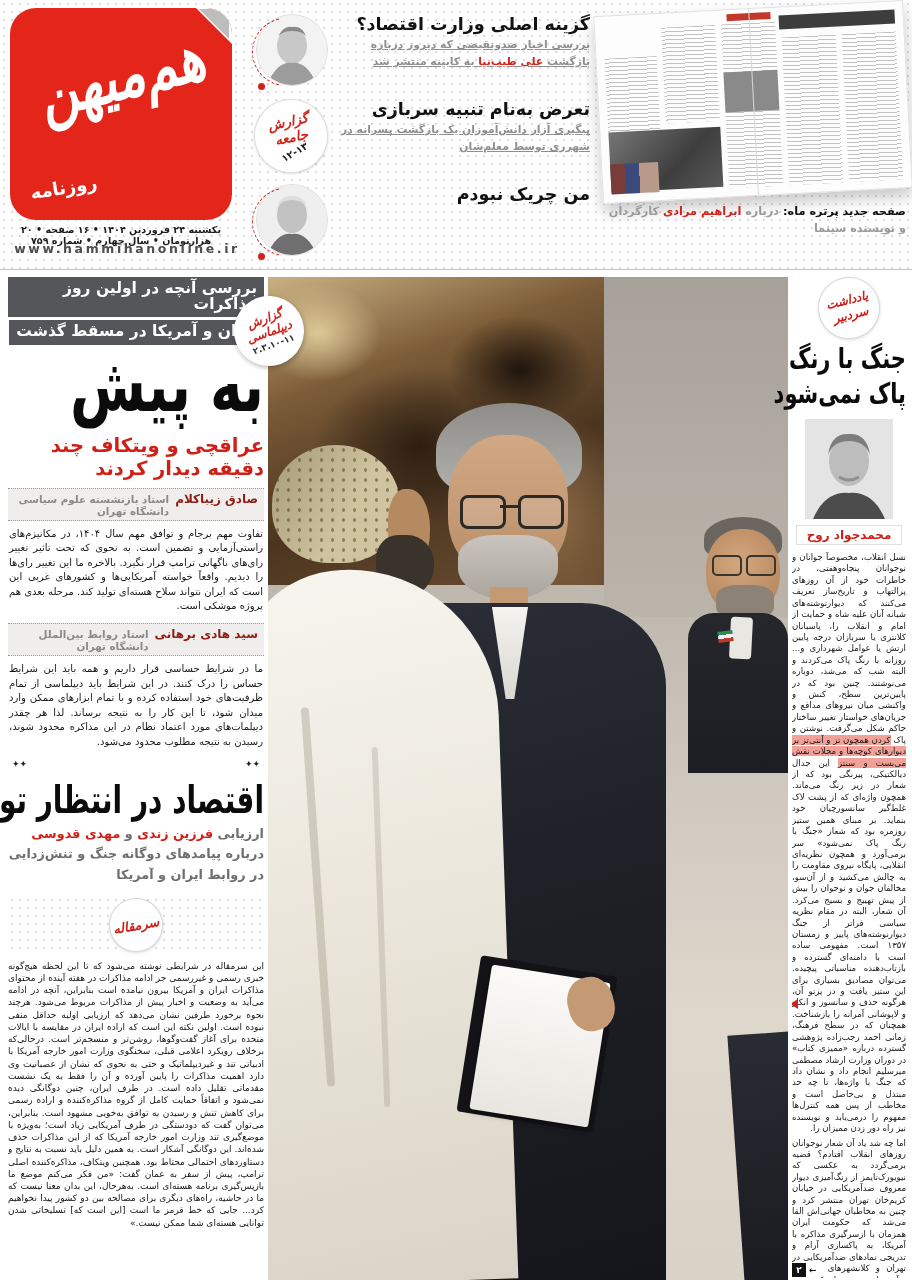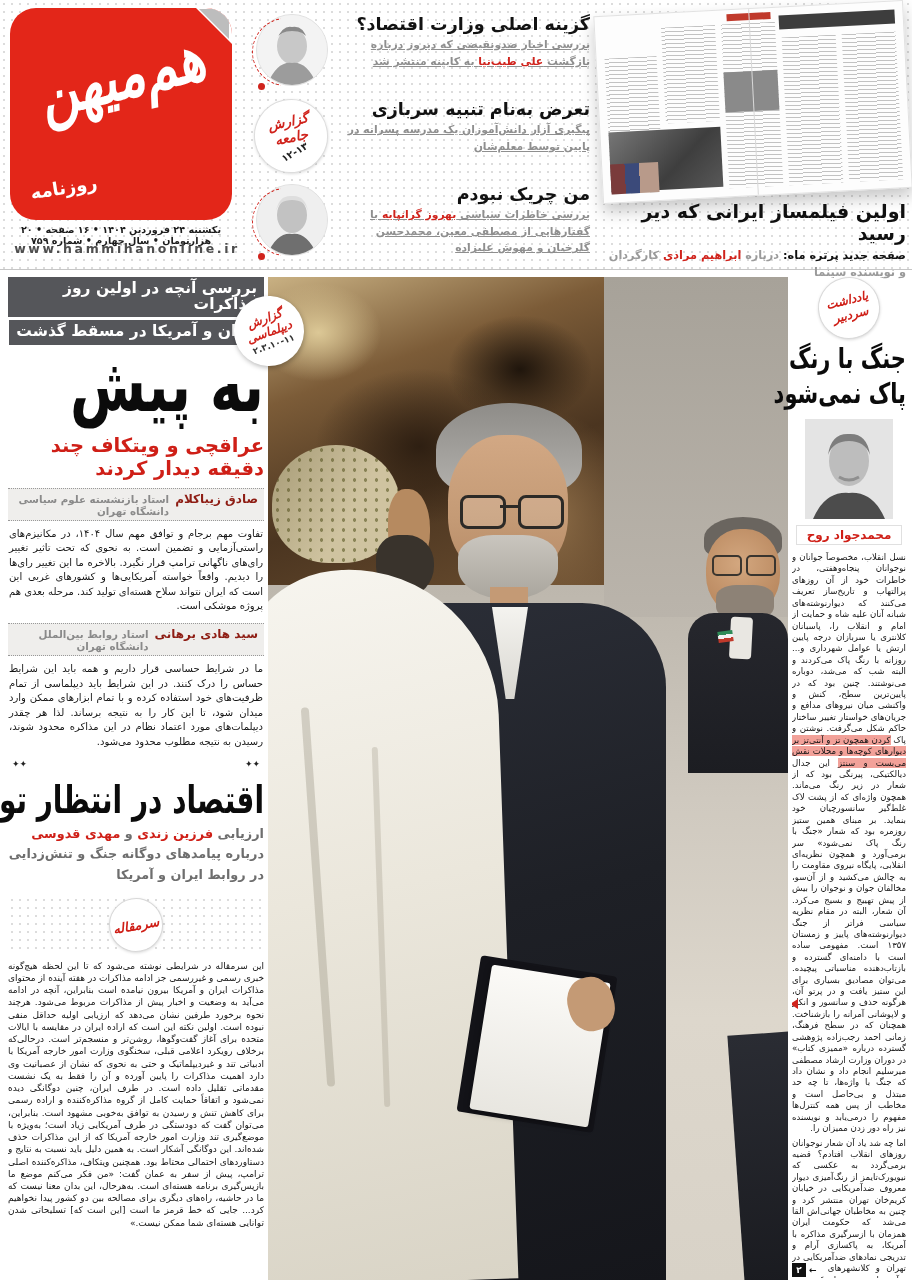--- a/index.html
+++ b/index.html
@@ -218,37 +218,34 @@
             </svg>
           </span>
           <span class="t-arc"></span>
           <span class="t-dot"></span>
         </div>
       </div>
 
       <div class="teaser">
         <div class="t-body">
           <div class="t-headline">تعرض به‌نام تنبیه سربازی</div>
-          <div class="t-sub">پیگیری آزار دانش‌آموزان یک مدرسه پسرانه در پایین توسط معلم‌شان</div>
+          <div class="t-sub">پیگیری آزار دانش‌آموزان یک بازگشت پسرانه در شهرری توسط معلم‌شان</div>
         </div>
         <div class="t-media">
           <span class="badge-soc">
             <span class="b-red">گزارش</span>
             <span class="b-red">جامعه</span>
             <span class="b-num">۱۲-۱۳</span>
           </span>
         </div>
       </div>
 
       <div class="teaser">
         <div class="t-body">
           <div class="t-headline">من چریک نبودم</div>
-          <div class="t-sub">
-            <span>بررسی خاطرات سیاسی </span><span class="t-name">بهروز گرانپایه</span><span> با گفتارهایی از مصطفی معین، محمدحسن گلرخیان و مهوش علیزاده</span>
-          </div>
         </div>
         <div class="t-media">
           <span class="t-circle">
             <svg width="70" height="70" viewBox="0 0 70 70">
               <rect width="70" height="70" fill="#efefef"></rect>
               <ellipse cx="35" cy="30" rx="15" ry="18" fill="#c2c2c2"></ellipse>
               <path d="M19 26 Q22 10 35 11 Q48 10 51 26 Q48 15 35 15 Q22 15 19 26 Z" fill="#dedede"></path>
               <path d="M10 70 Q20 47 35 49 Q50 47 60 70 Z" fill="#6f6f6f"></path>
             </svg>
           </span>
@@ -265,21 +262,20 @@
       <span class="pv-t pv-b"></span>
       <span class="pv-t pv-c"></span>
       <span class="pv-t pv-d"></span>
       <span class="pv-t pv-e"></span>
       <span class="pv-img1"></span>
       <span class="pv-img2"></span>
       <span class="pv-imgc"></span>
       <span class="pv-gutter"></span>
     </div>
     <div class="pv-caption">
-      <div class="pv-headline">اولین فیلمساز ایرانی که دیر رسید</div>
       <div class="pv-sub">
         <span class="pv-label">صفحه جدید پرتره ماه:</span><span class="pv-gray"> درباره </span><span class="pv-name">ابراهیم مرادی</span><span class="pv-gray"> کارگردان و نویسنده سینما</span>
       </div>
     </div>
   </div>
 
   <div class="lead-badge">
     <span class="b-red">گزارش</span>
     <span class="b-red">دیپلماسی</span>
     <span class="b-num">۲.۳.۱۰-۱۱</span>

